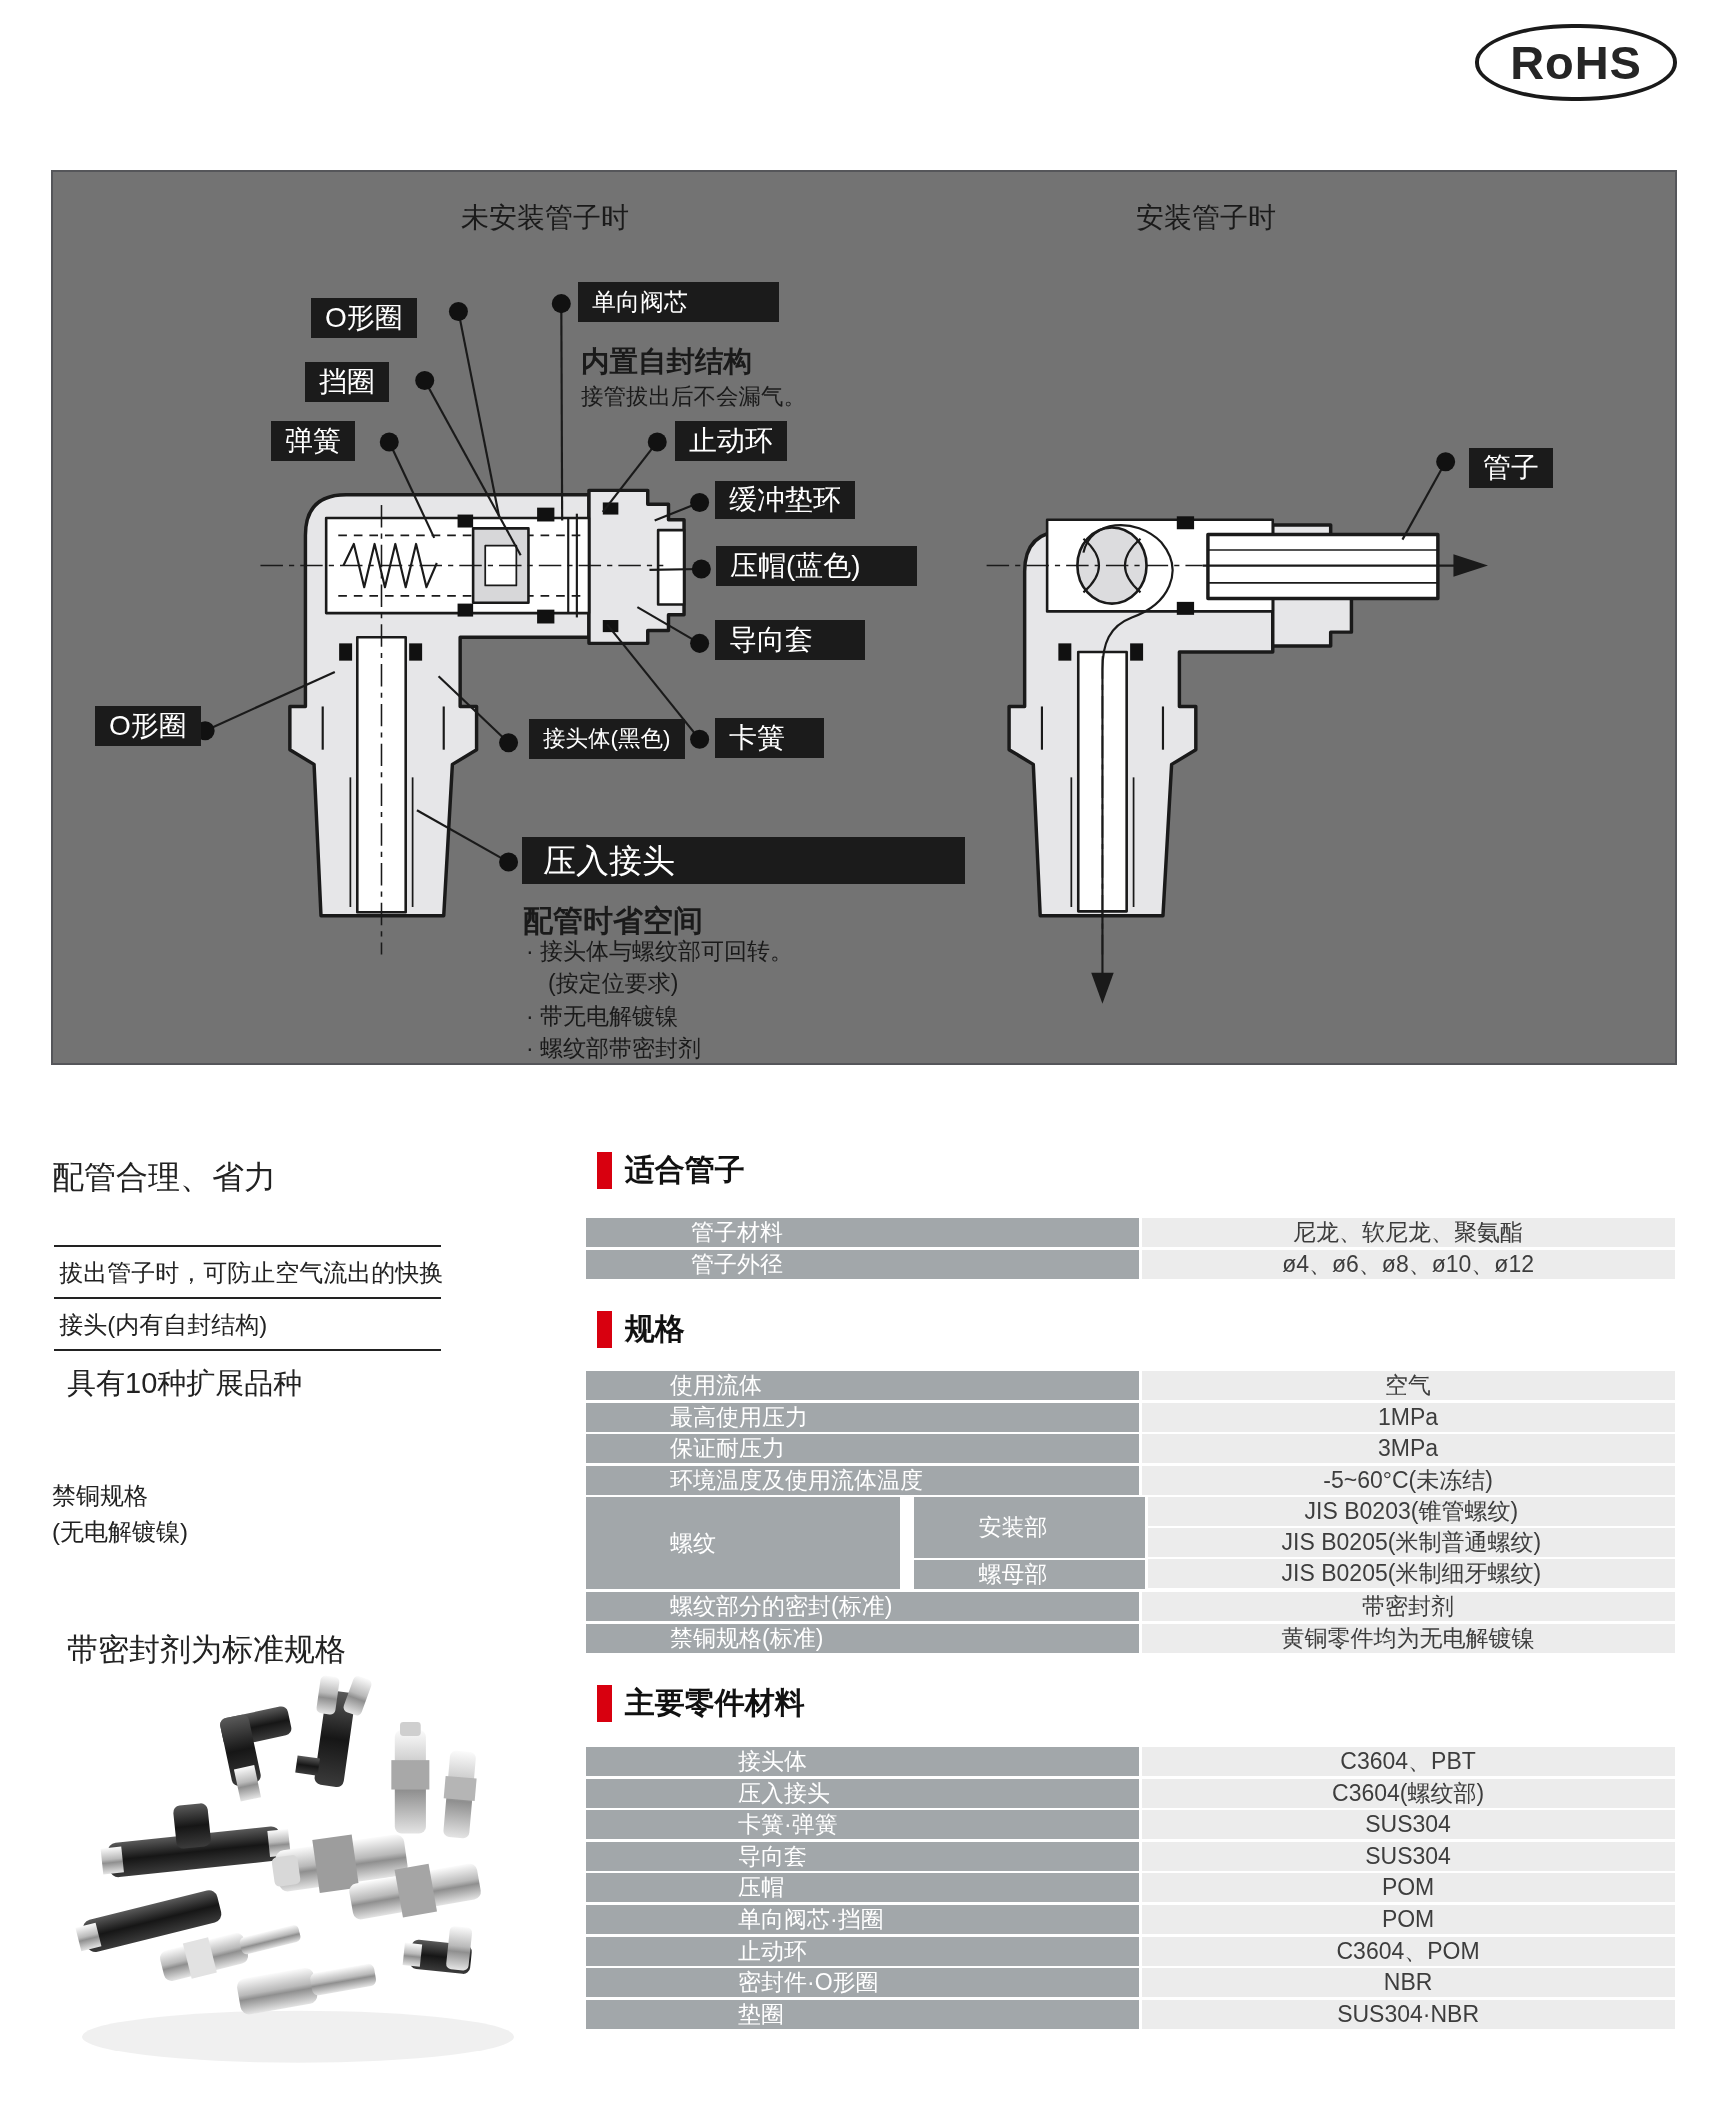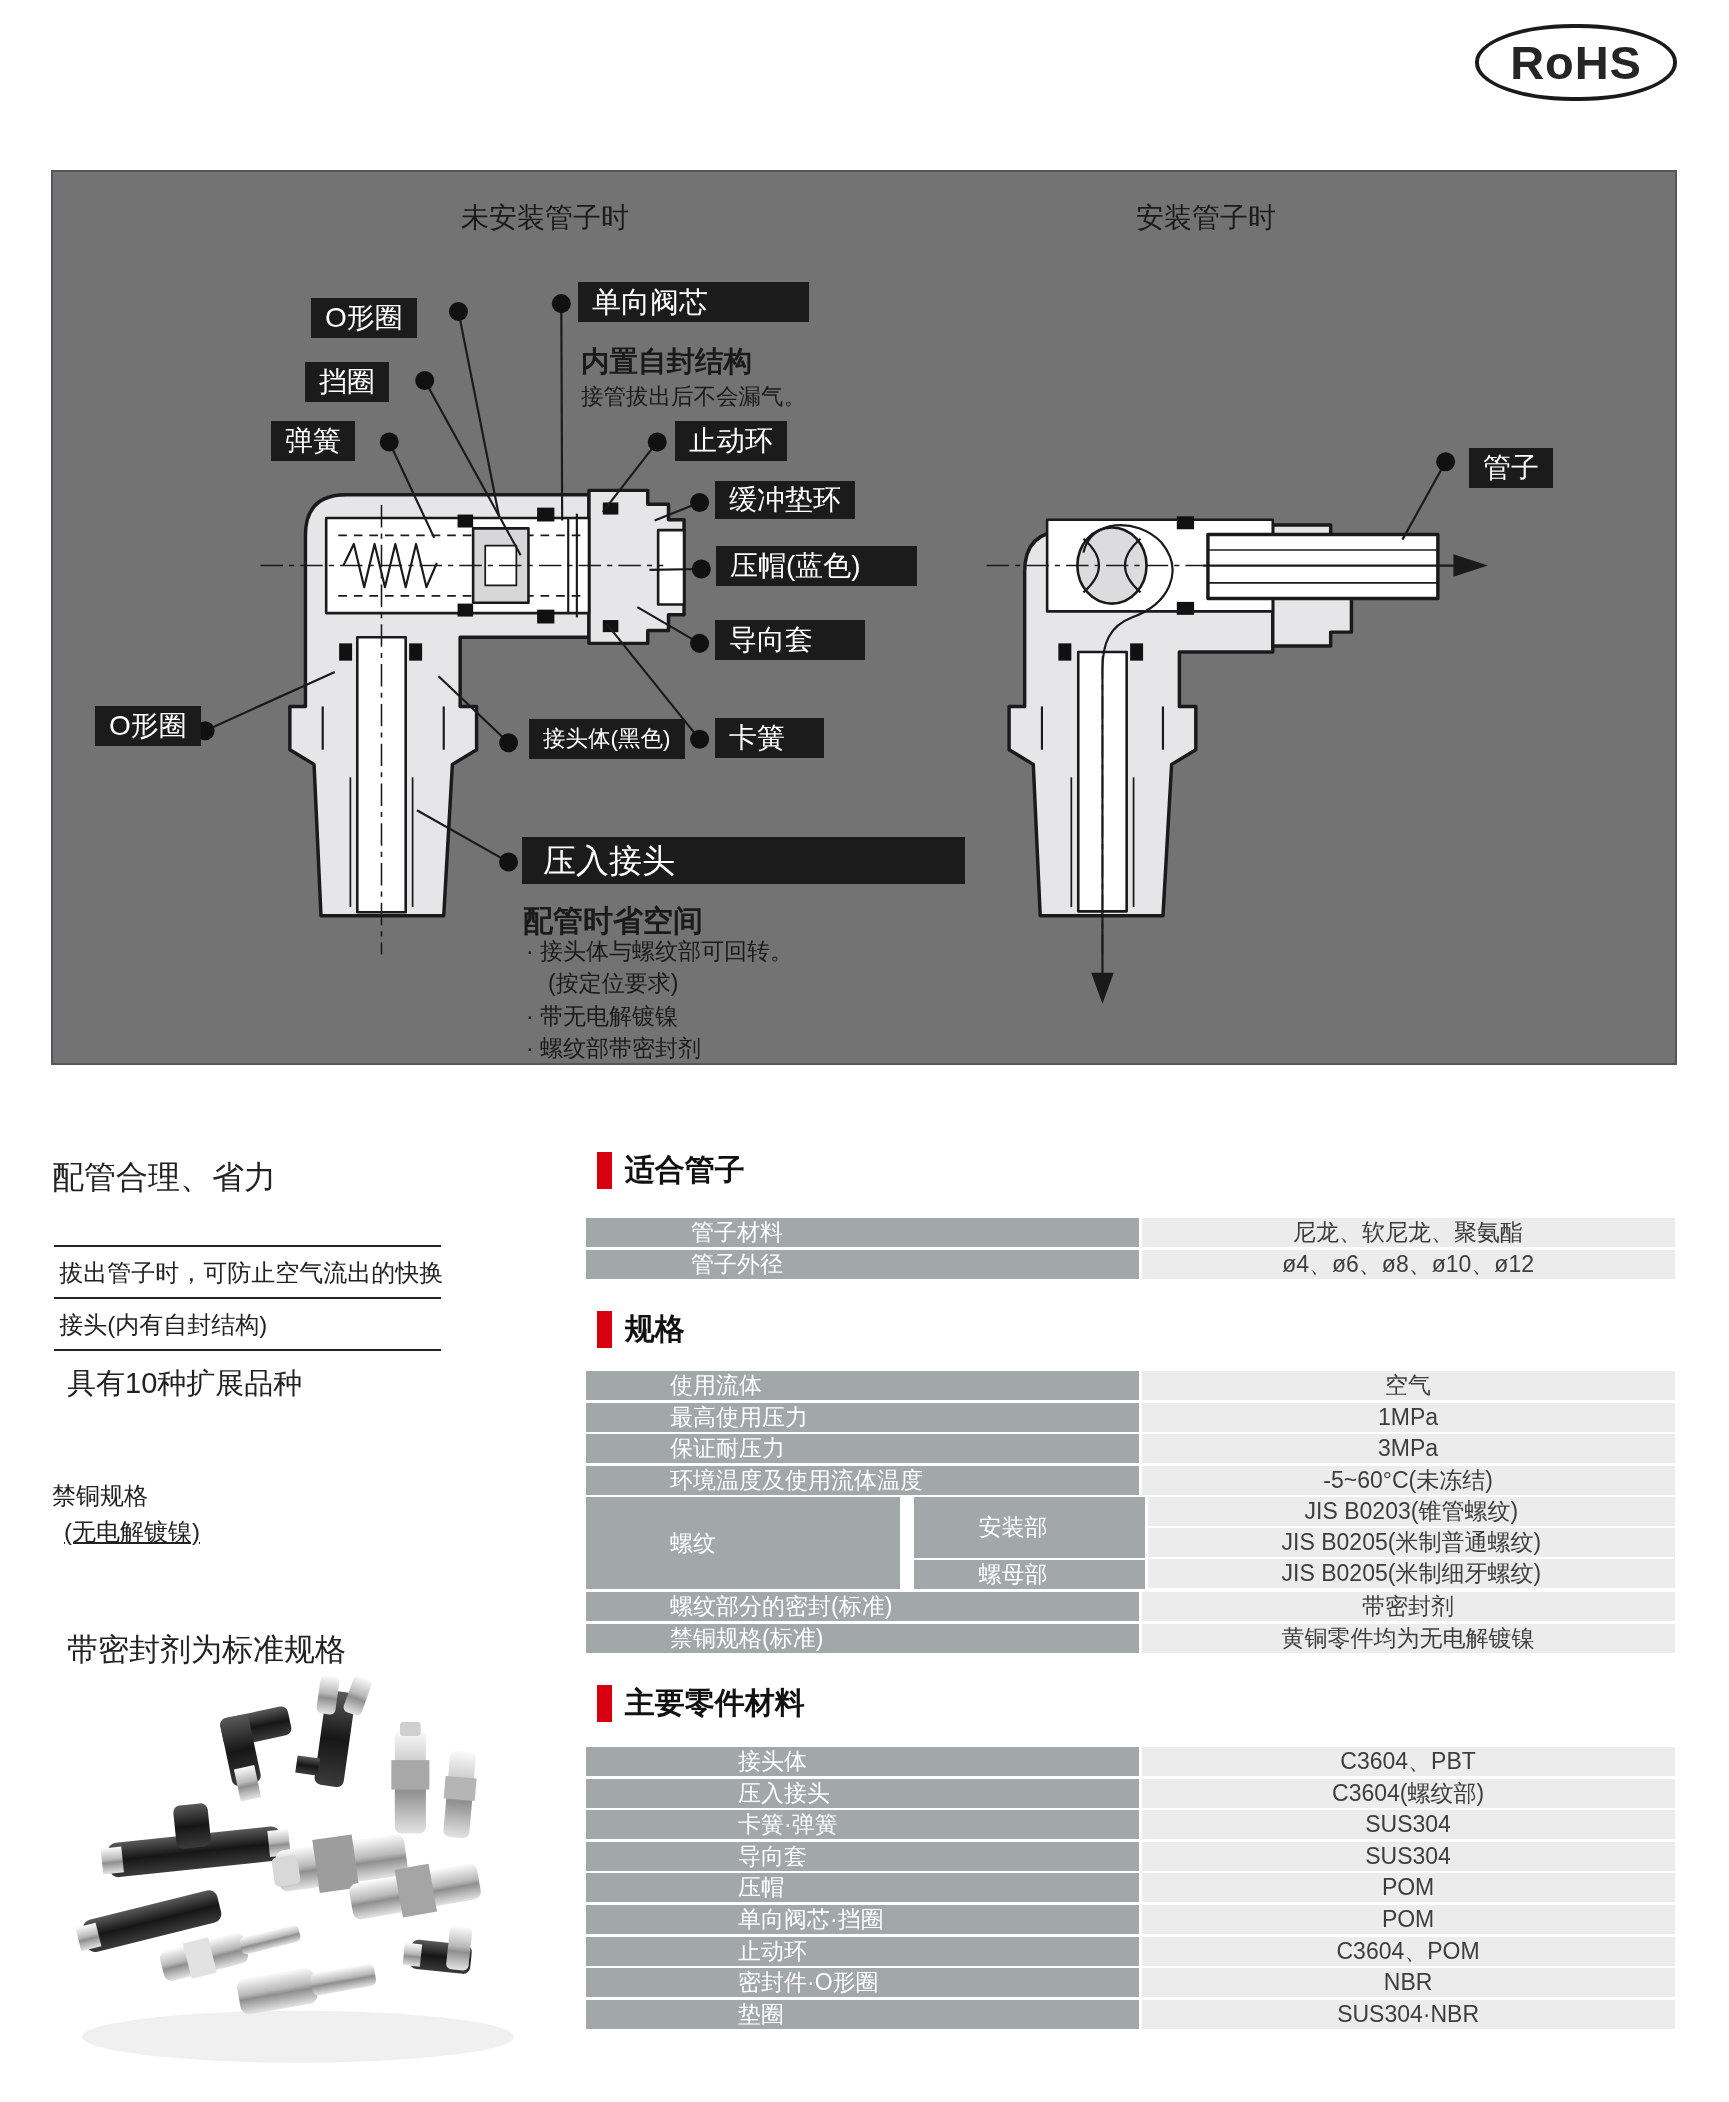--- a/index.html
+++ b/index.html
@@ -177,21 +177,21 @@
         <circle cx="176" cy="646" r="11"></circle>
           <circle cx="527" cy="660" r="11"></circle>
           <circle cx="527" cy="798" r="11"></circle>
         <circle cx="1611" cy="335" r="11"></circle>
       </g>
     </svg>
 
     <div class="plabel" style="left:258px; top:126px;">O形圈</div>
     <div class="plabel" style="left:252px; top:190px;">挡圈</div>
     <div class="plabel" style="left:218px; top:249px;">弹簧</div>
-    <div class="plabel" style="left:525px; top:110px; width:231px; font-size:29px;">单向阀芯</div>
+    <div class="plabel" style="left:525px; top:110px; width:201px; font-size:24px;">单向阀芯</div>
     <div class="plabel" style="left:622px; top:249px;">止动环</div>
     <div class="plabel" style="left:662px; top:309px; height:38px; line-height:38px;">缓冲垫环</div>
     <div class="plabel" style="left:663px; top:374px; width:201px;">压帽(蓝色)</div>
     <div class="plabel" style="left:662px; top:448px; width:150px;">导向套</div>
     <div class="plabel" style="left:662px; top:546px; width:109px;">卡簧</div>
     <div class="plabel" style="left:42px; top:534px;">O形圈</div>
     <div class="plabel small" style="left:476px; top:547px;">接头体(黑色)</div>
     <div class="plabel" style="left:469px; top:665px; width:443px; height:47px; line-height:47px; font-size:33px; padding-left:21px;">压入接头</div>
     <div class="plabel" style="left:1416px; top:276px;">管子</div>
 
@@ -206,21 +206,21 @@
 
   <div class="lc-h1" style="left:52px; top:1156px;">配管合理、省力</div>
 
   <div class="uline">
     <div class="u-row">拔出管子时，可防止空气流出的快换</div>
     <div class="u-row">接头(内有自封结构)</div>
   </div>
 
   <div class="lc-h2" style="left:67px; top:1364px;">具有10种扩展品种</div>
   <div class="lc-note" style="left:52px; top:1480px;">禁铜规格</div>
-  <div class="lc-note" style="left:64px; top:1516px;text-decoration:underline;">(无电解镀镍)</div>
+  <div class="lc-note" style="left:52px; top:1516px;">(无电解镀镍)</div>
   <div class="lc-h3" style="left:67px; top:1629px;">带密封剂为标准规格</div>
 
   <svg style="position:absolute; left:56px; top:1665px;" width="484" height="415" viewBox="0 0 560 480">
     <defs>
       <linearGradient id="met" x1="0" y1="0" x2="0" y2="1">
         <stop offset="0" stop-color="#fbfbfb"></stop>
           <stop offset="0.45" stop-color="#b9b9b9"></stop>
         <stop offset="0.58" stop-color="#8f8f8f"></stop>
           <stop offset="1" stop-color="#e4e4e4"></stop>
       </linearGradient>

